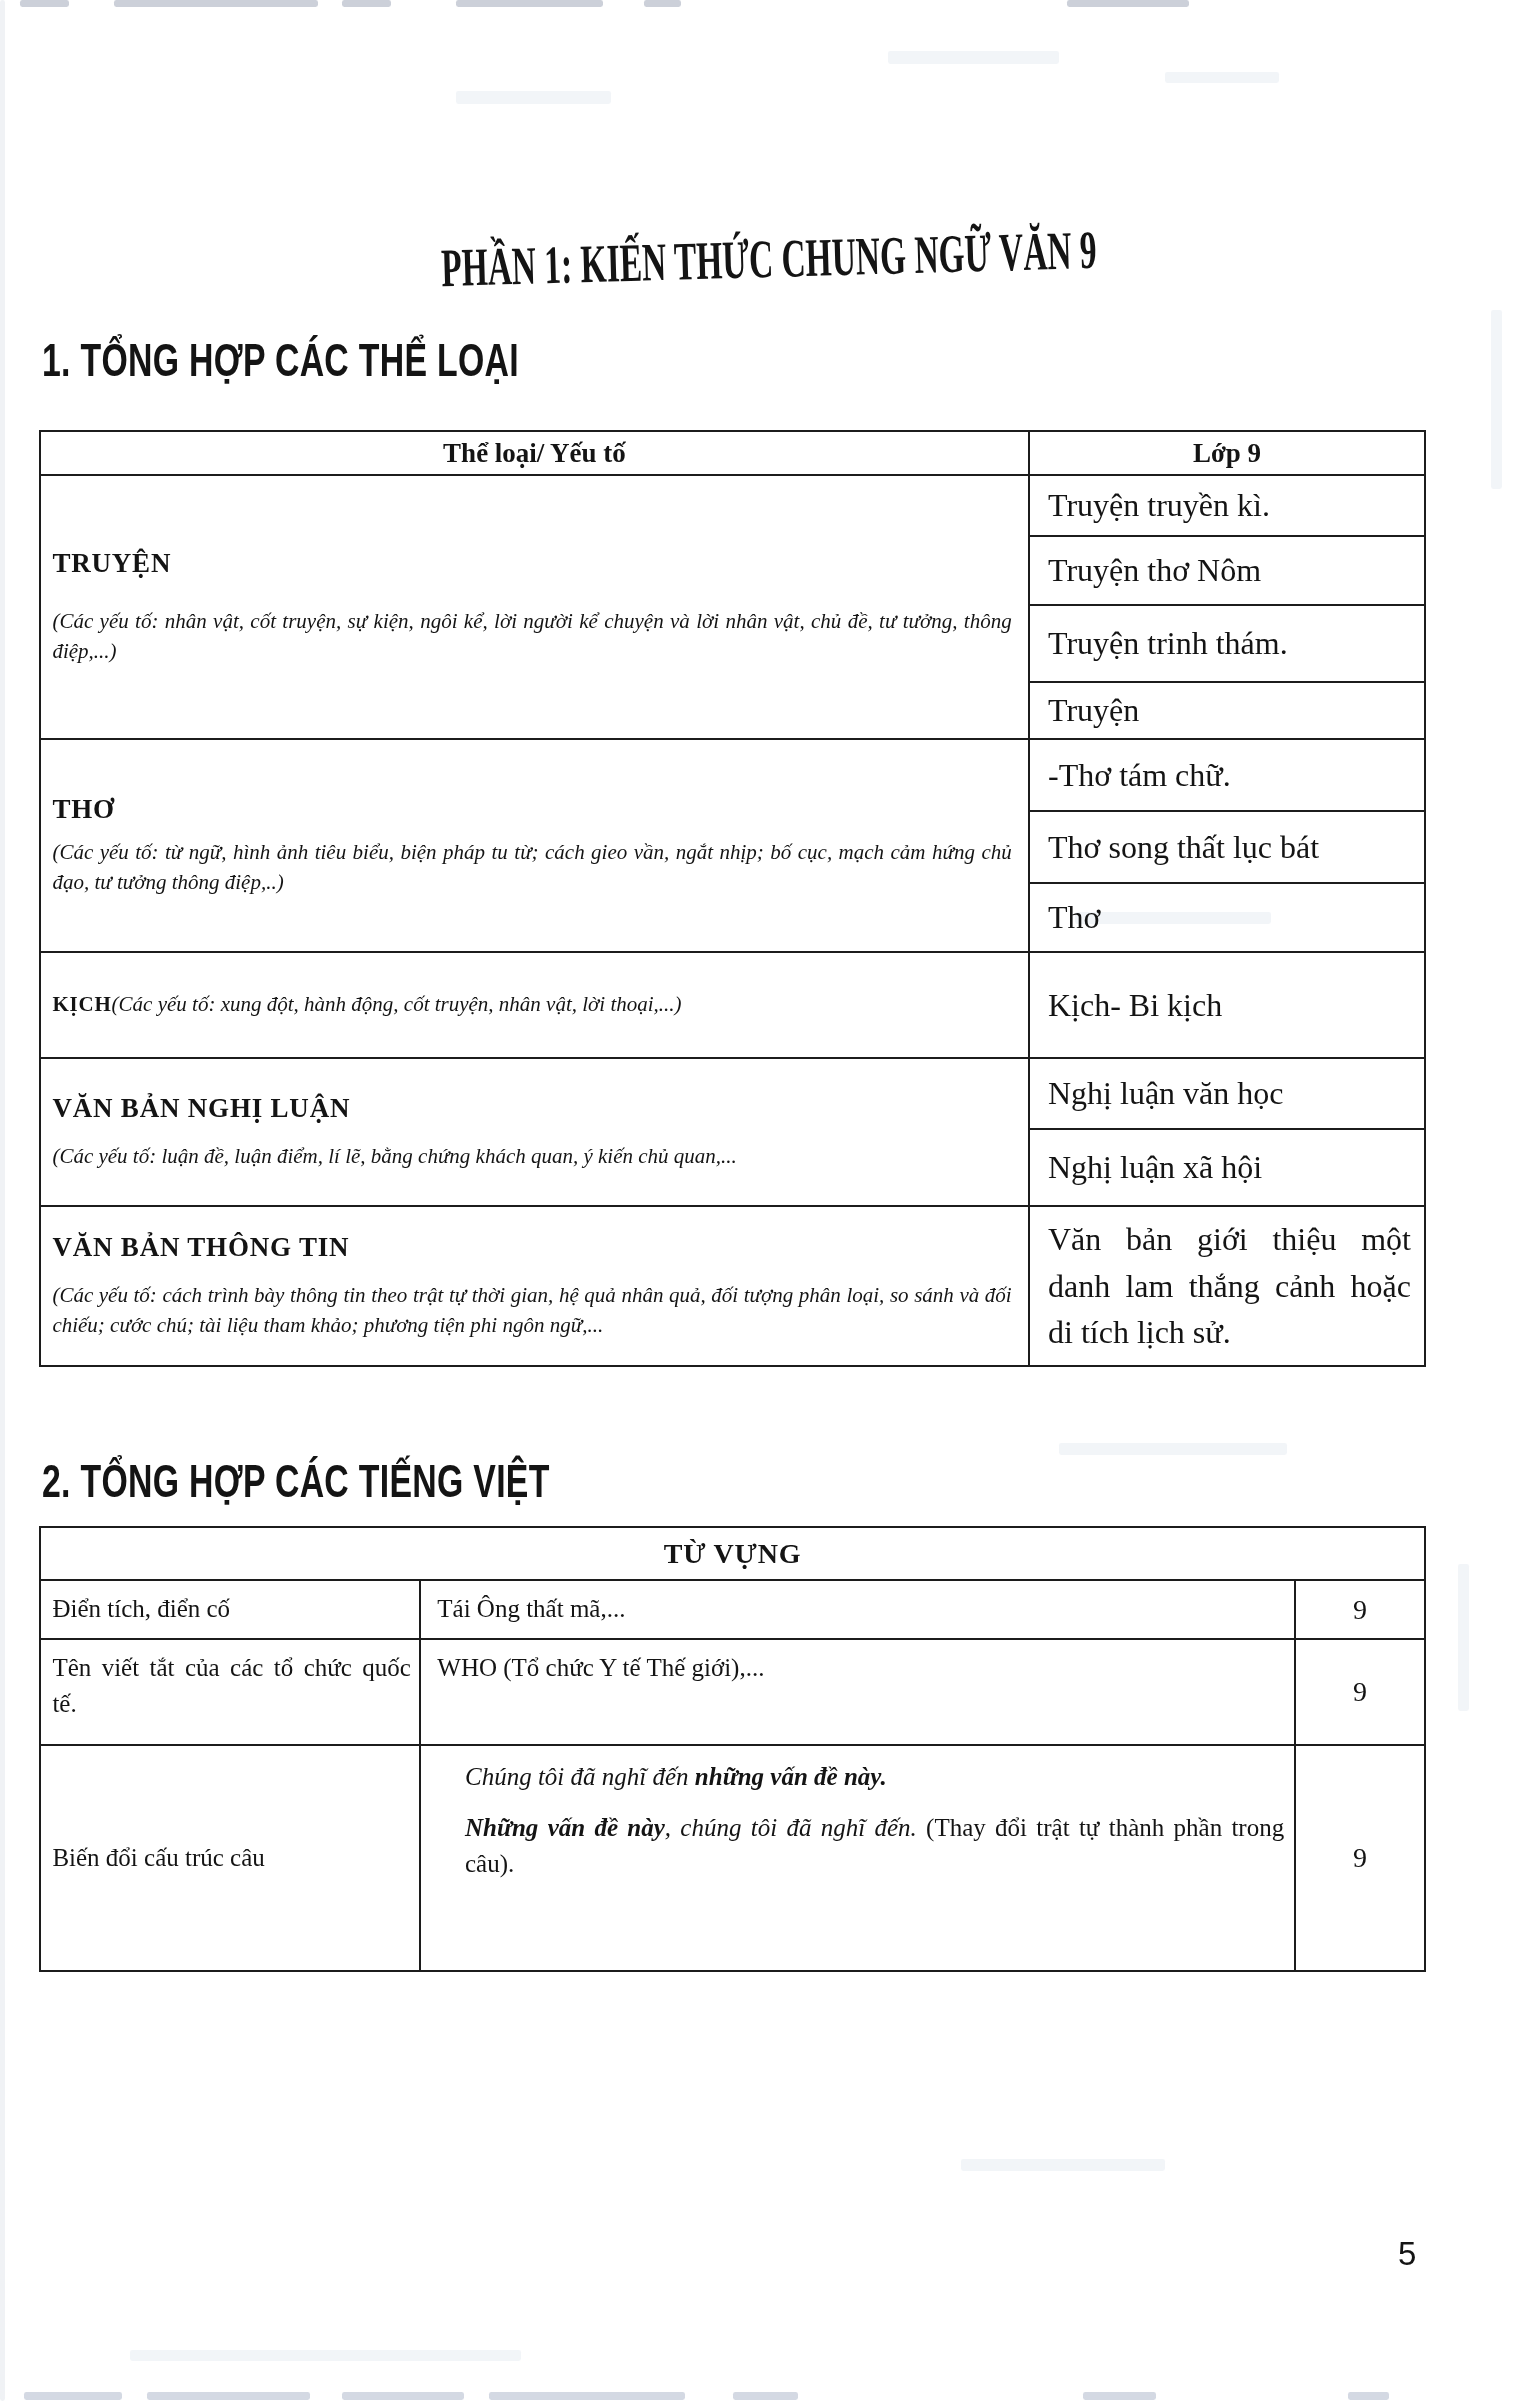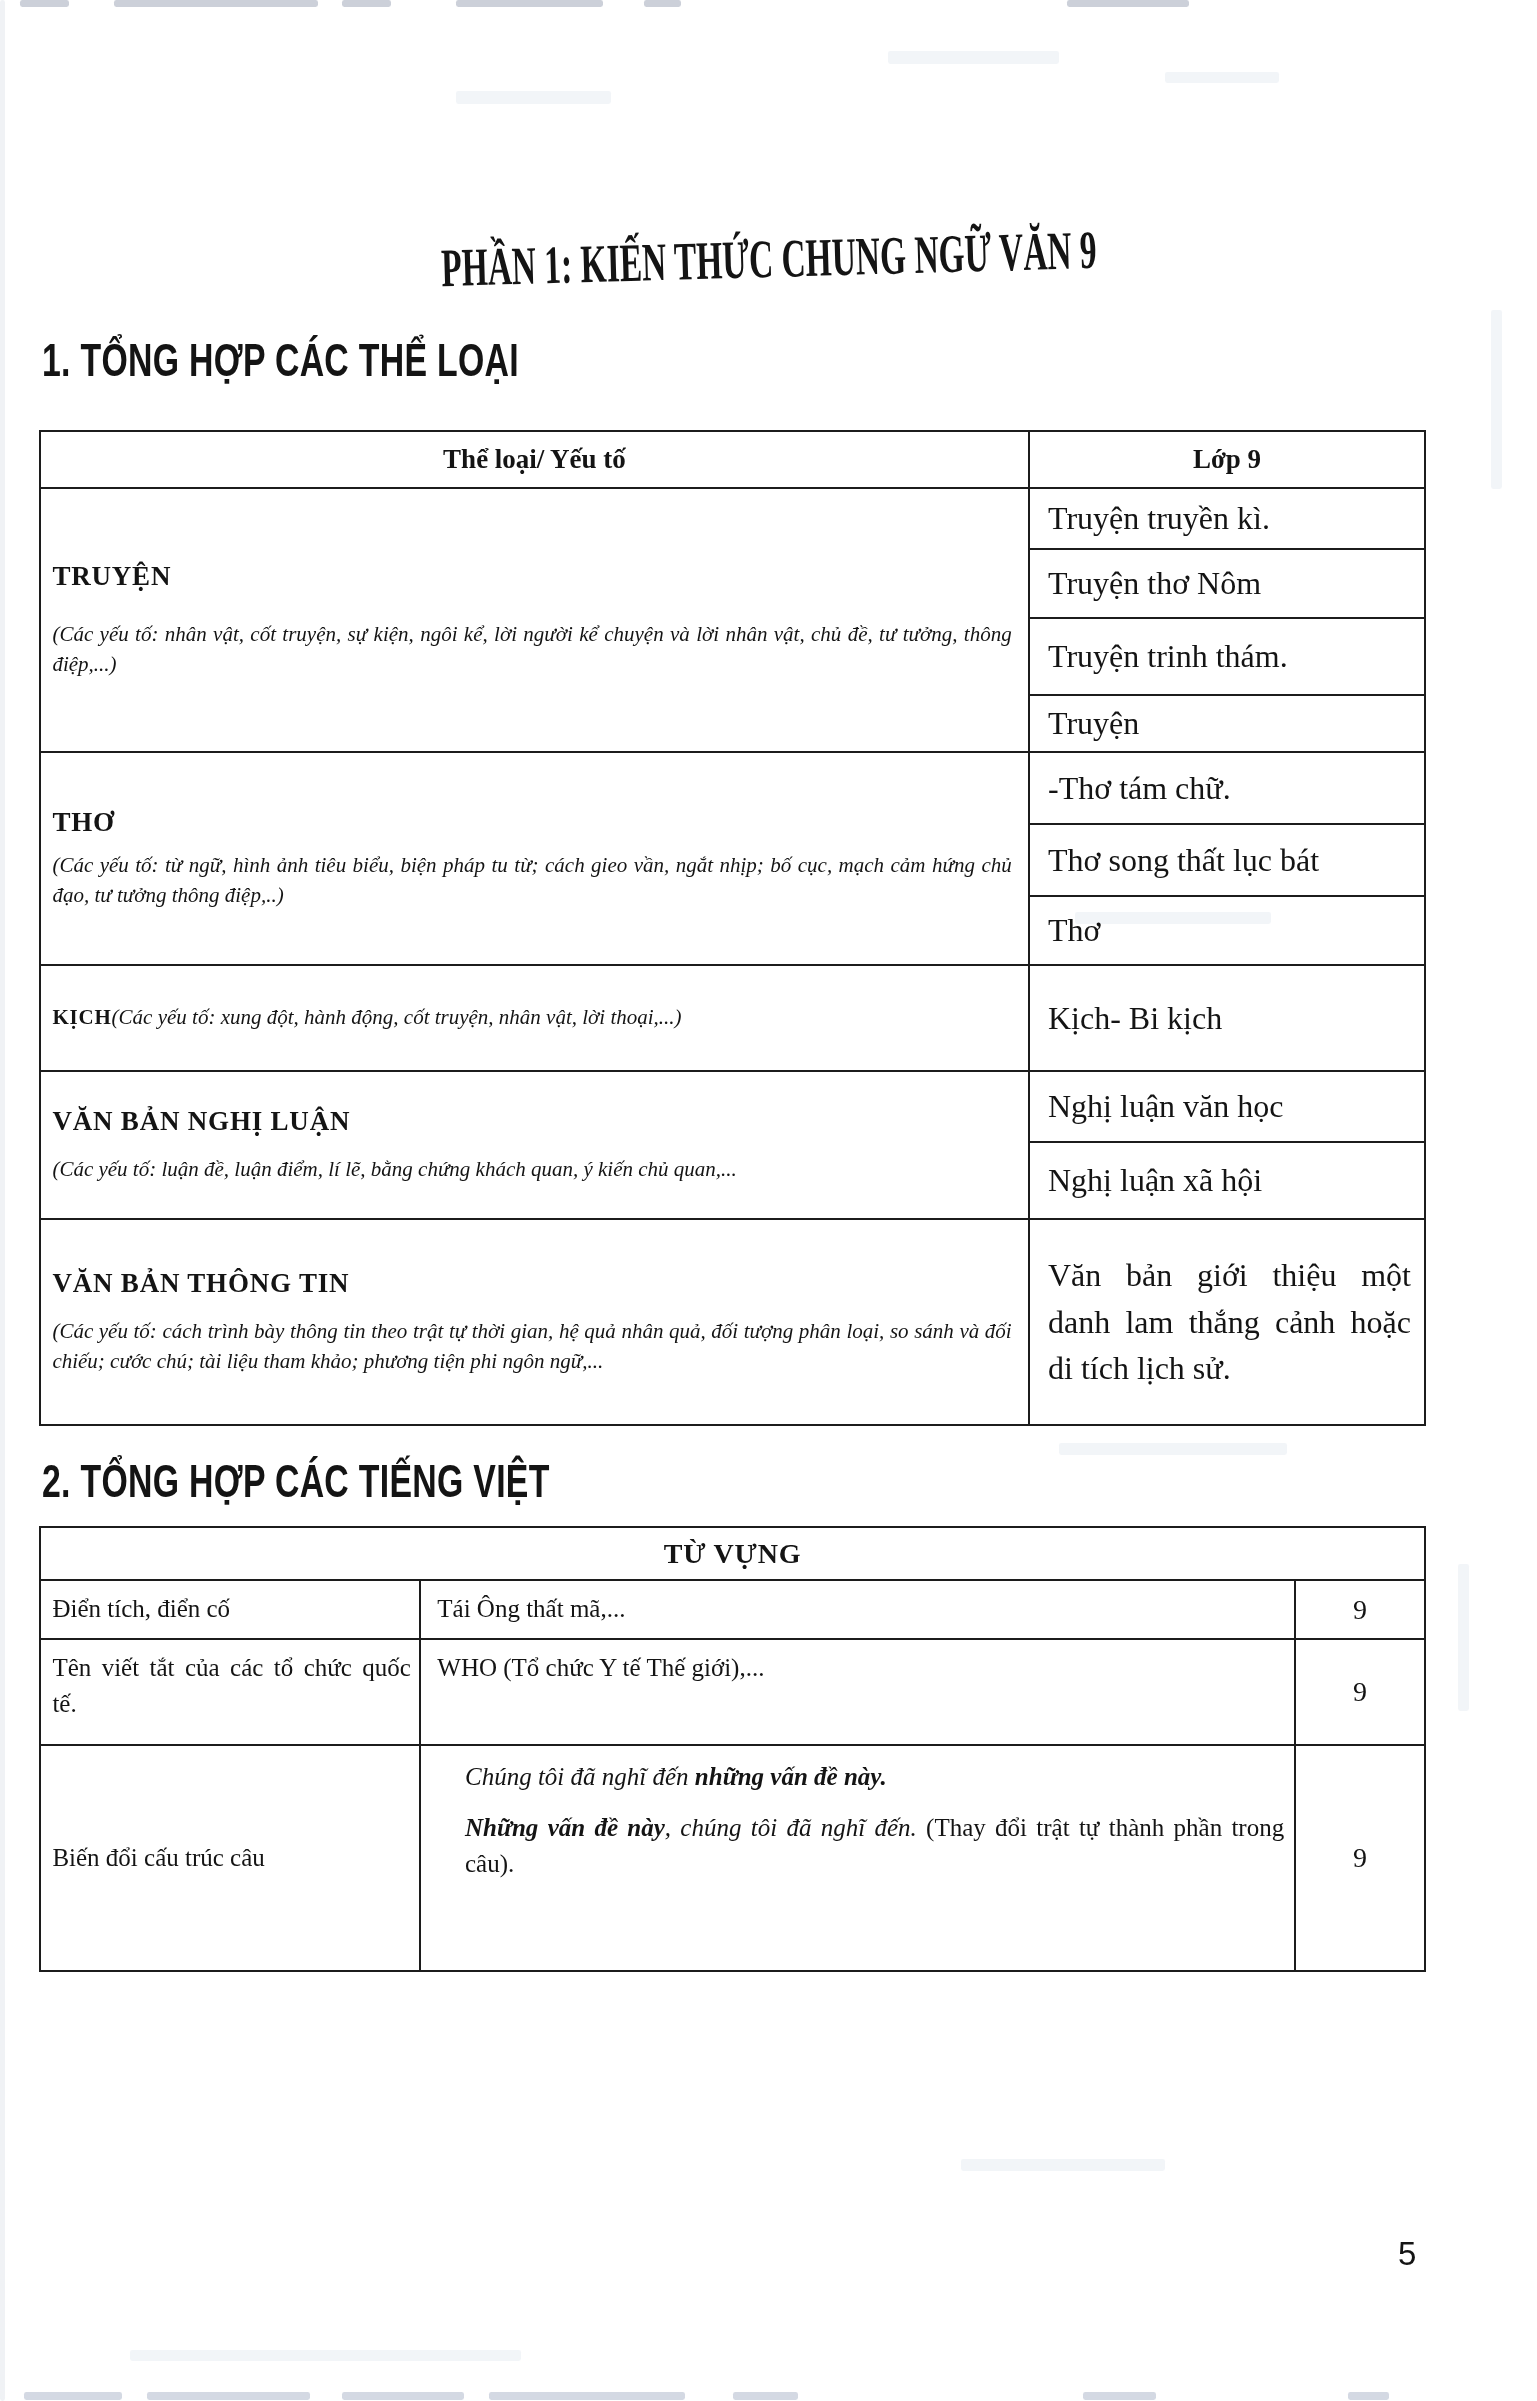--- a/index.html
+++ b/index.html
@@ -99,21 +99,21 @@
 <div class="page-title">PHẦN 1: KIẾN THỨC CHUNG NGỮ VĂN 9</div>
 
 <div class="sec-heading" id="heading1">1. TỔNG HỢP CÁC THỂ LOẠI</div>
 
 <table class="t1">
   <colgroup>
       <col style="width:989px">
       <col style="width:396px">
     </colgroup>
   <tbody>
-  <tr style="height:57px">
+  <tr style="height:44px">
     <td class="th">Thể loại/ Yếu tố</td>
     <td class="th">Lớp 9</td>
   </tr>
   <tr style="height:61px">
     <td class="genre" rowspan="4">
       <div class="glabel">TRUYỆN</div>
       <div class="gdetail mt-xl">(Các yếu tố: nhân vật, cốt truyện, sự kiện, ngôi kể, lời người kể chuyện và lời nhân vật, chủ đề, tư tưởng, thông điệp,...)</div>
     </td>
     <td class="lop">Truyện truyền kì.</td>
   </tr>
@@ -148,21 +148,21 @@
   <tr style="height:71px">
     <td class="genre" rowspan="2">
       <div class="glabel">VĂN BẢN NGHỊ LUẬN</div>
       <div class="gdetail mt-lg">(Các yếu tố: luận đề, luận điểm, lí lẽ, bằng chứng khách quan, ý kiến chủ quan,...</div>
     </td>
     <td class="lop">Nghị luận văn học</td>
   </tr>
   <tr style="height:77px">
     <td class="lop">Nghị luận xã hội</td>
   </tr>
-  <tr style="height:206px">
+  <tr style="height:160px">
     <td class="genre">
       <div class="glabel">VĂN BẢN THÔNG TIN</div>
       <div class="gdetail mt-lg">(Các yếu tố: cách trình bày thông tin theo trật tự thời gian, hệ quả nhân quả, đối tượng phân loại, so sánh và đối chiếu; cước chú; tài liệu tham khảo; phương tiện phi ngôn ngữ,...</div>
     </td>
     <td class="lop just">Văn bản giới thiệu một danh lam thắng cảnh hoặc di tích lịch sử.</td>
   </tr>
   </tbody>
 </table>
 
 <div class="sec-heading" id="heading2">2. TỔNG HỢP CÁC TIẾNG VIỆT</div>

